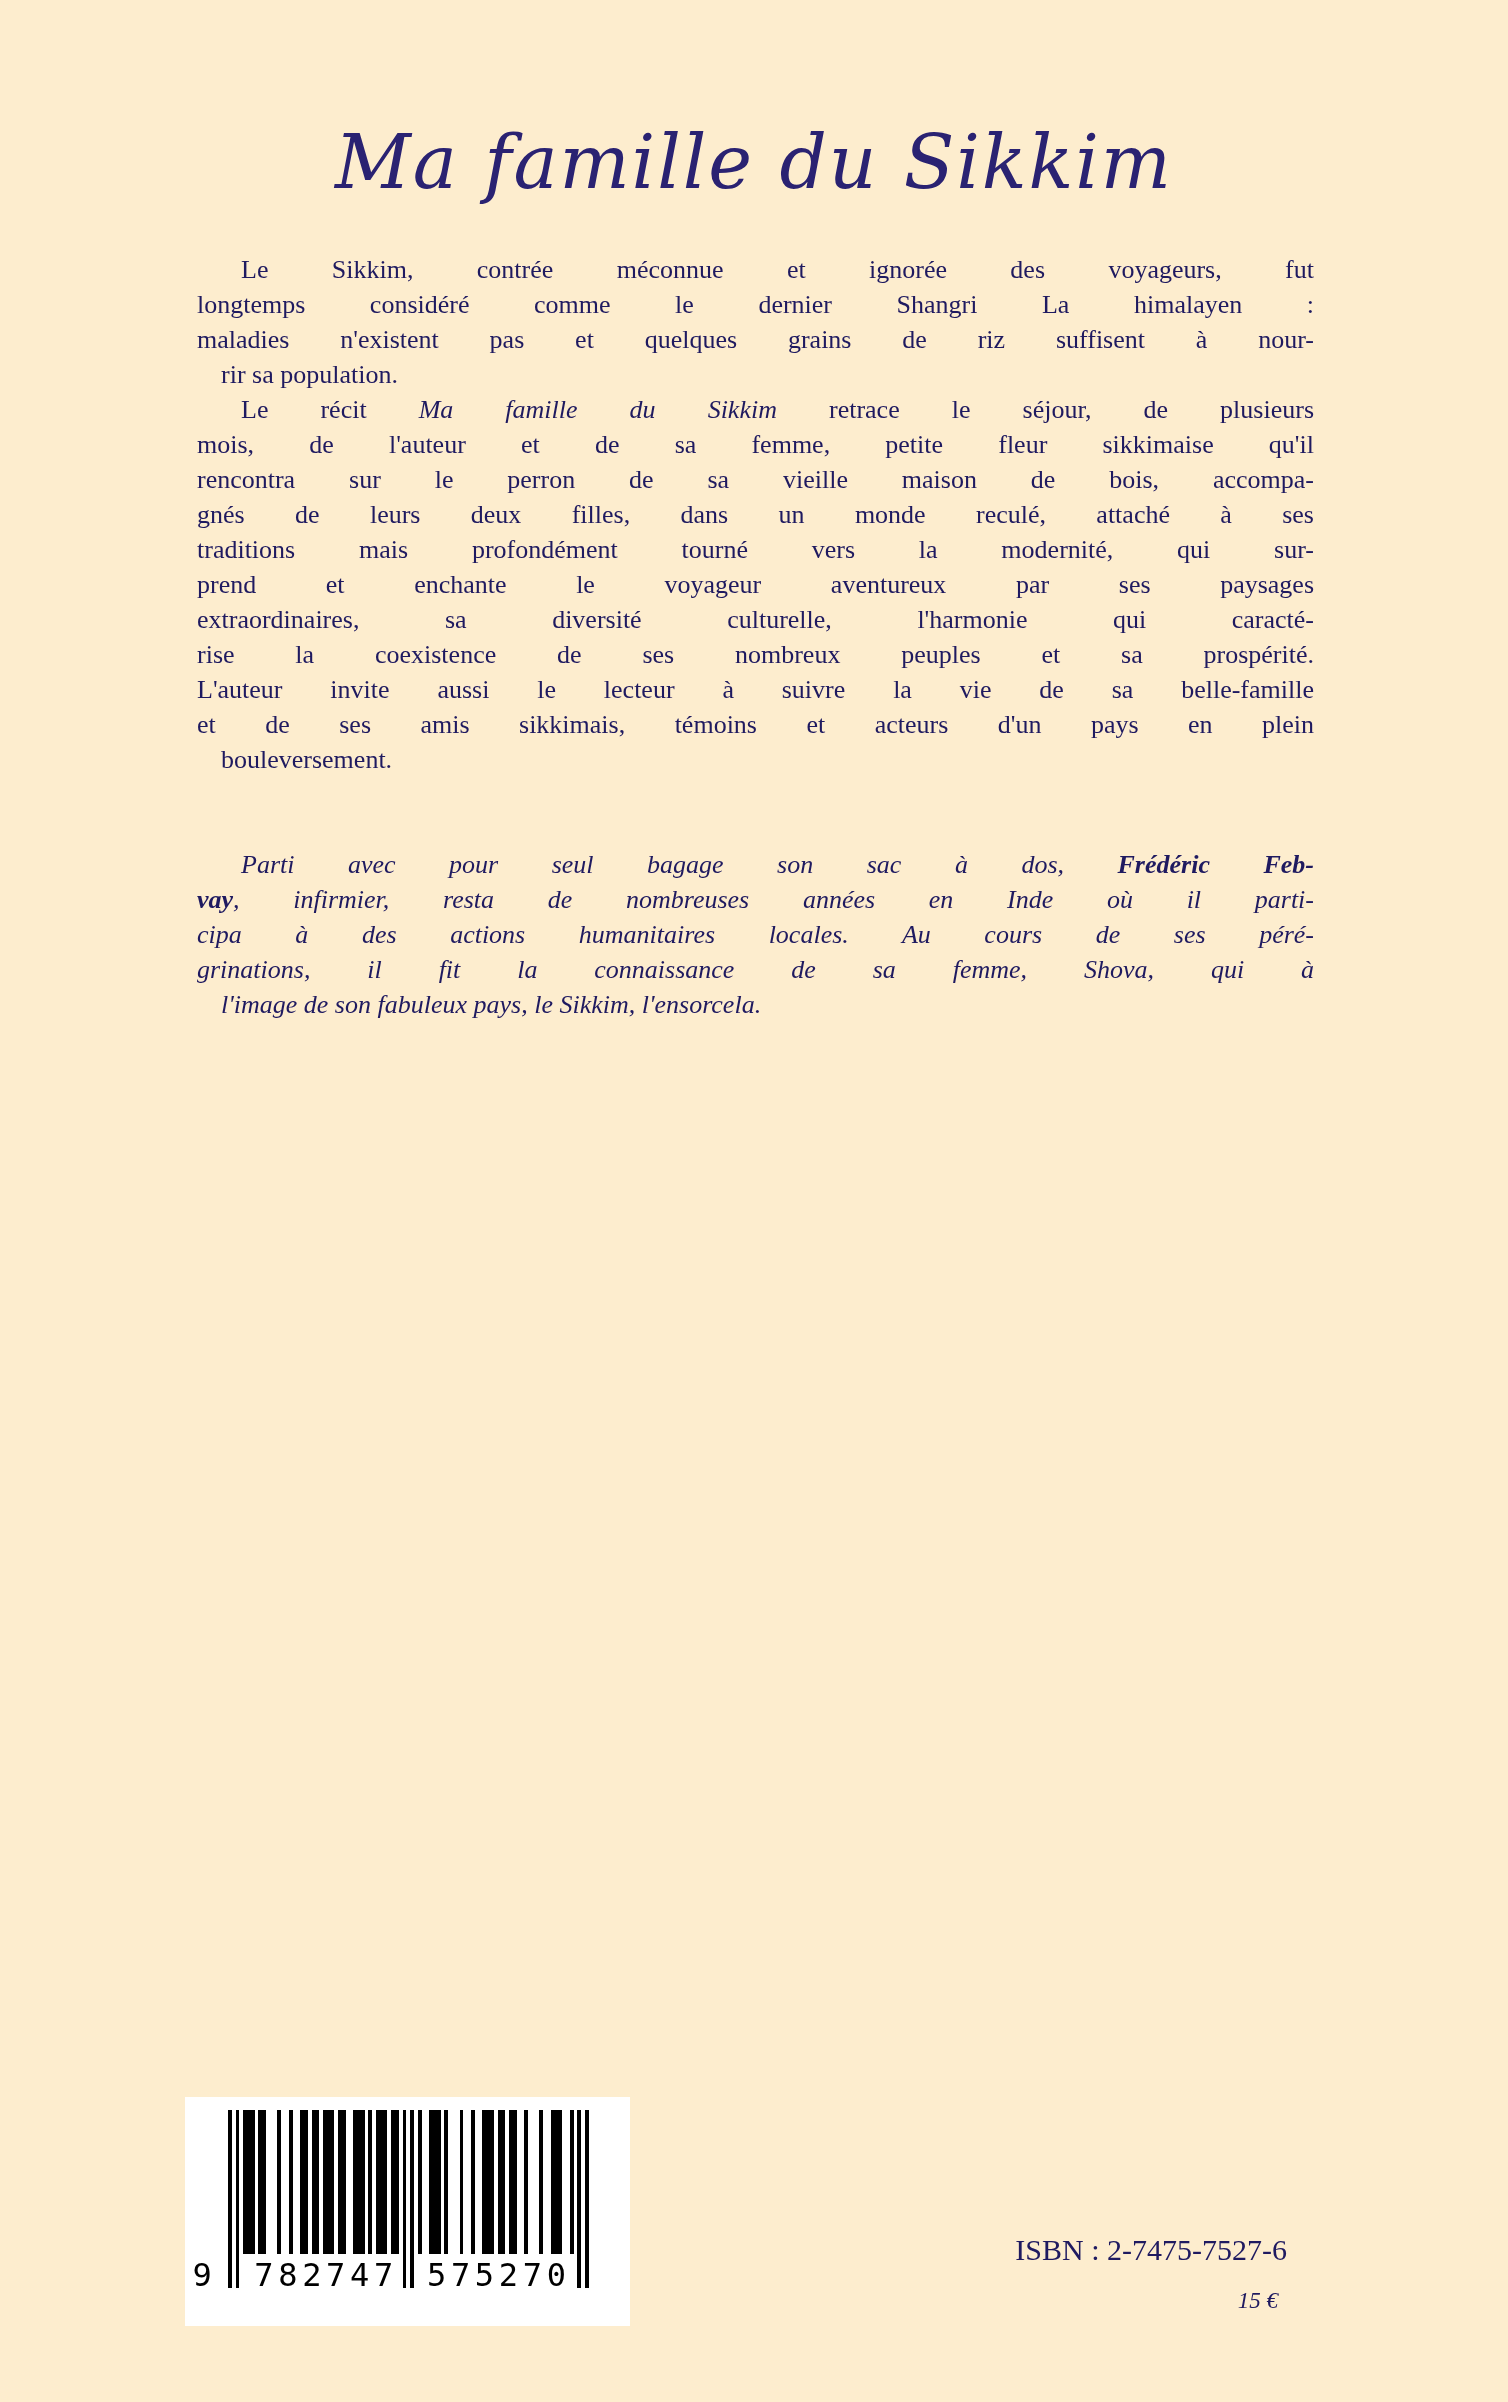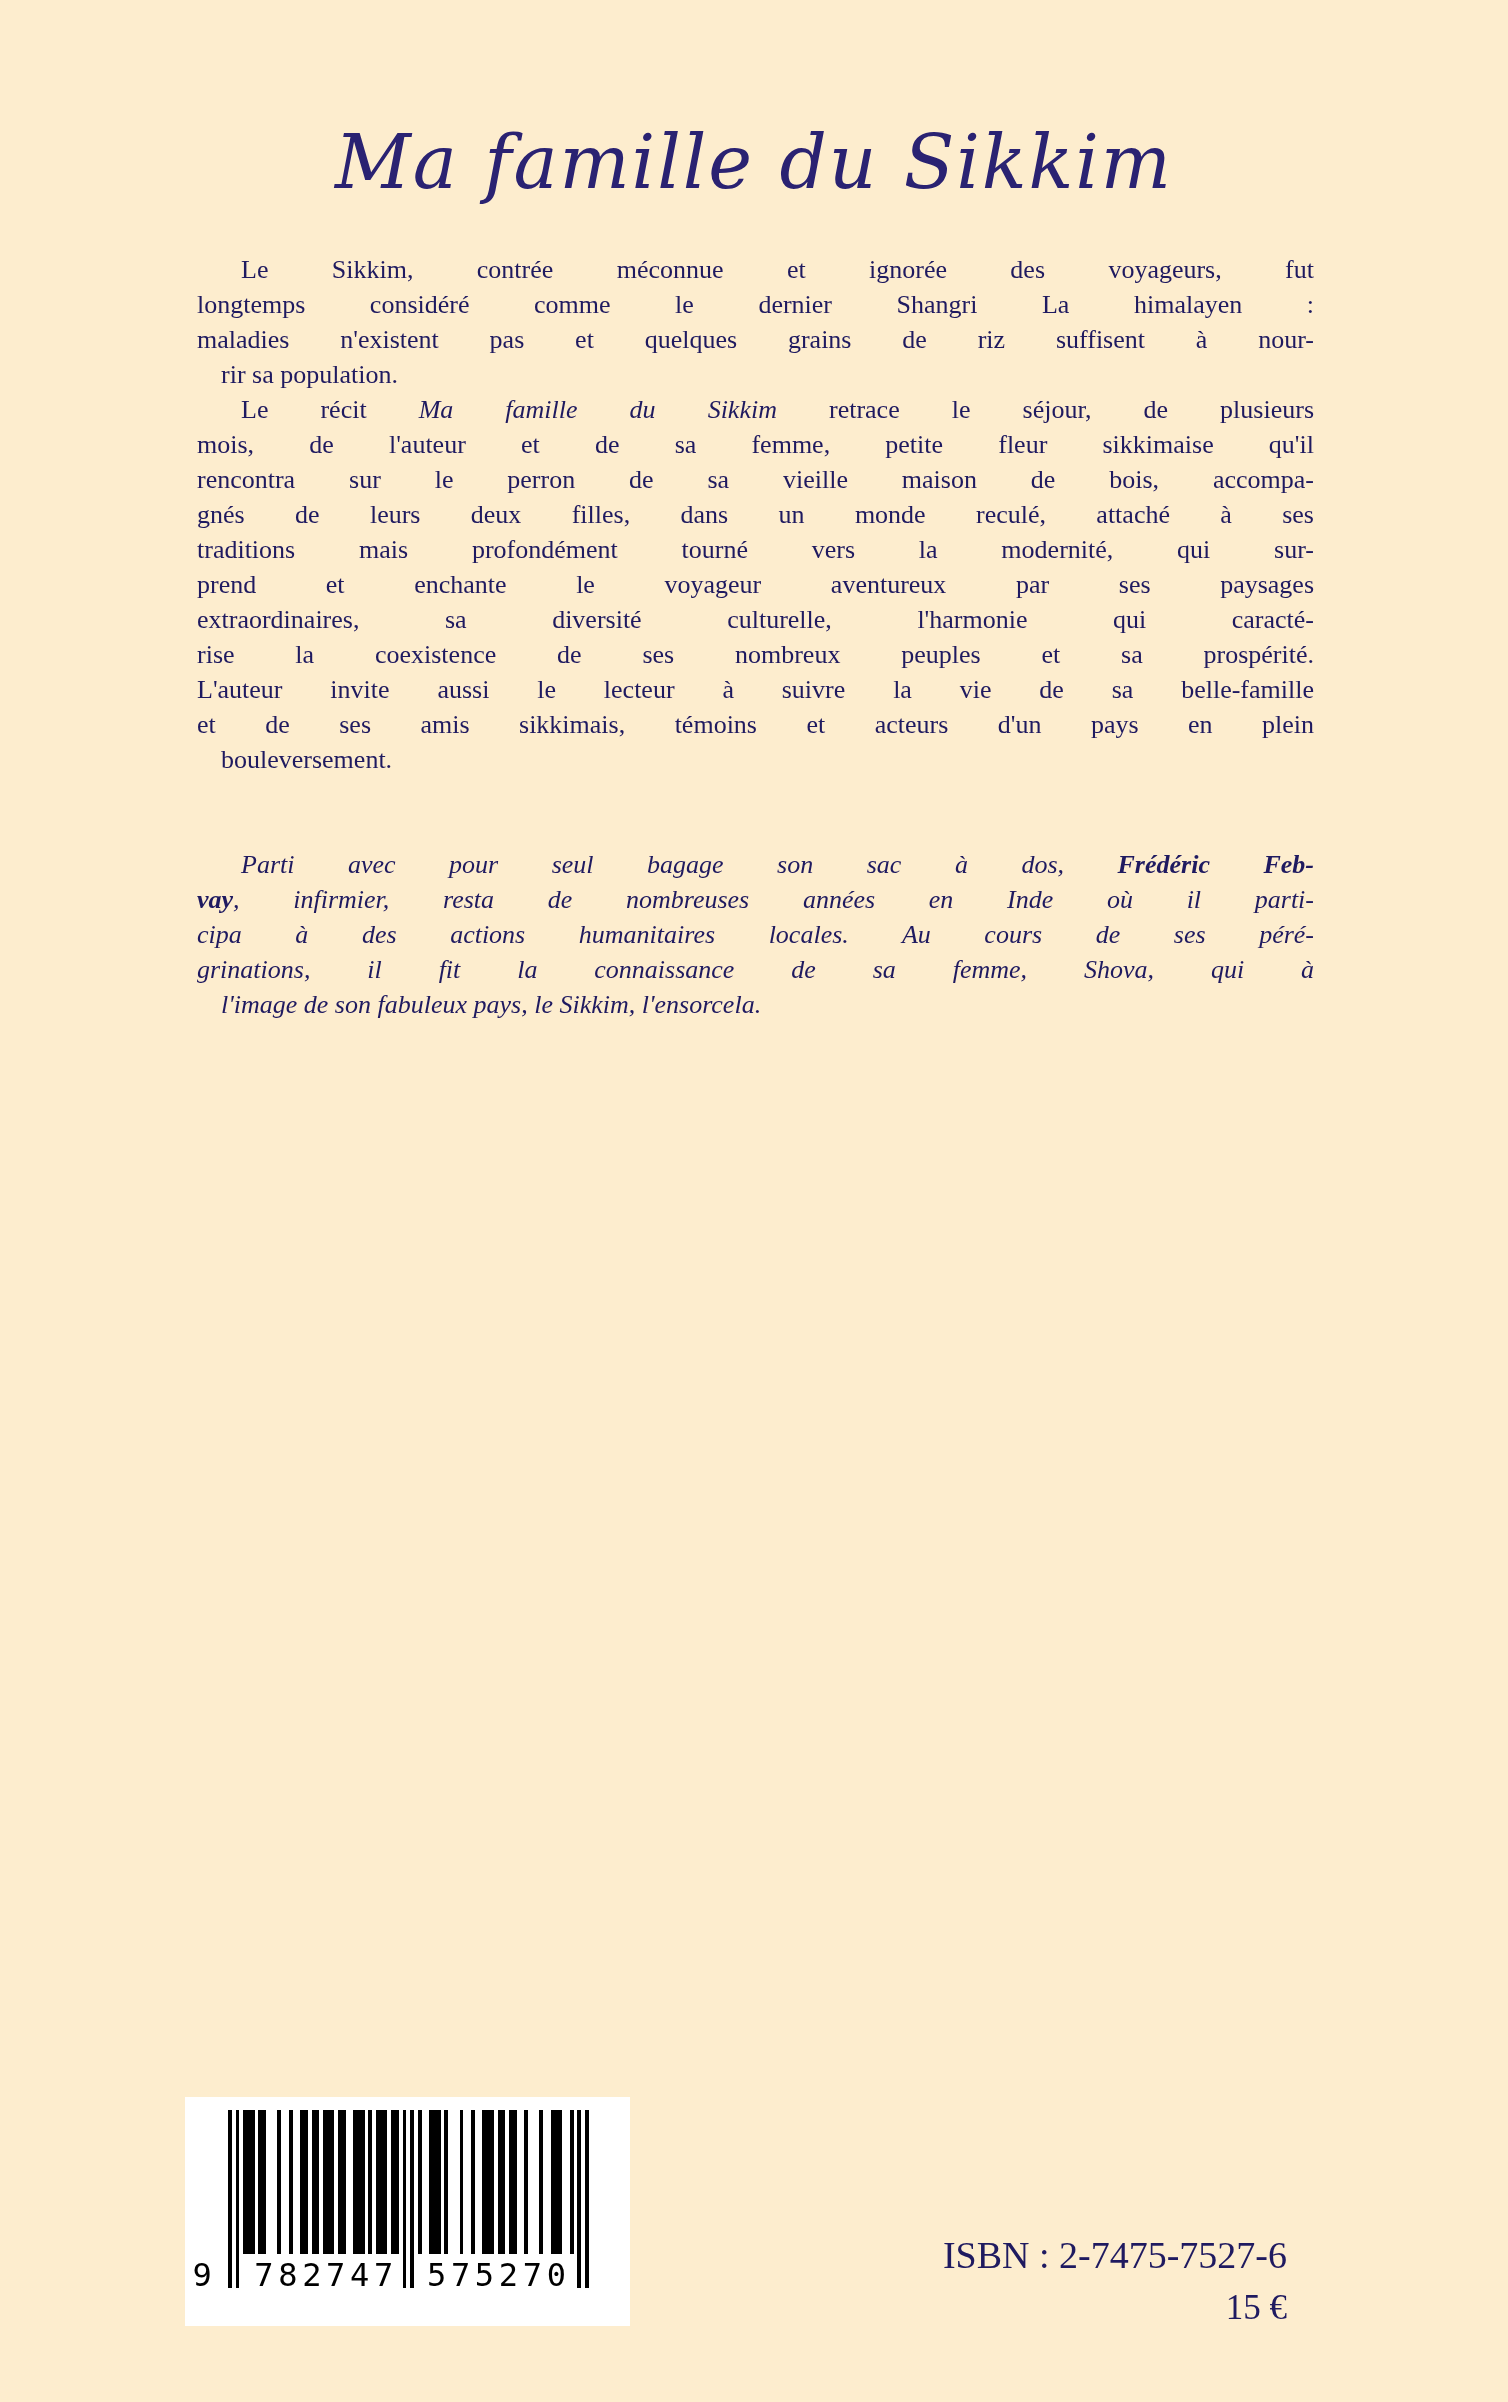--- a/index.html
+++ b/index.html
@@ -74,28 +74,29 @@
     color:#000000;
   }
   .bc-first { left:7.6px; }
   .bc-g1 { left:54px; width:159px; text-align:right; letter-spacing:4.7px; text-indent:4.7px; }
   .bc-g2 { left:232px; width:159px; text-align:center; letter-spacing:4.7px; text-indent:4.7px; }
 
   
   .isbn {
     position:absolute;
     right:221px; top:2233px;
-    font-size:38px;
+    font-size:30px;
     color:var(--ink, #1F1A60);
   }
   .price {
     position:absolute;
-    right:221px; top:2288px;
-    font-size:35px;
+    right:230px; top:2288px;
+    font-size:23px;
     color:var(--ink, #1F1A60);
+    font-style:italic;
   }
 </style>
 </head>
 <body style="background: rgb(253, 237, 206);">
 
 <div class="cover">
 
   <h1 class="title">Ma famille du Sikkim</h1>
 
   <div class="body-text">

